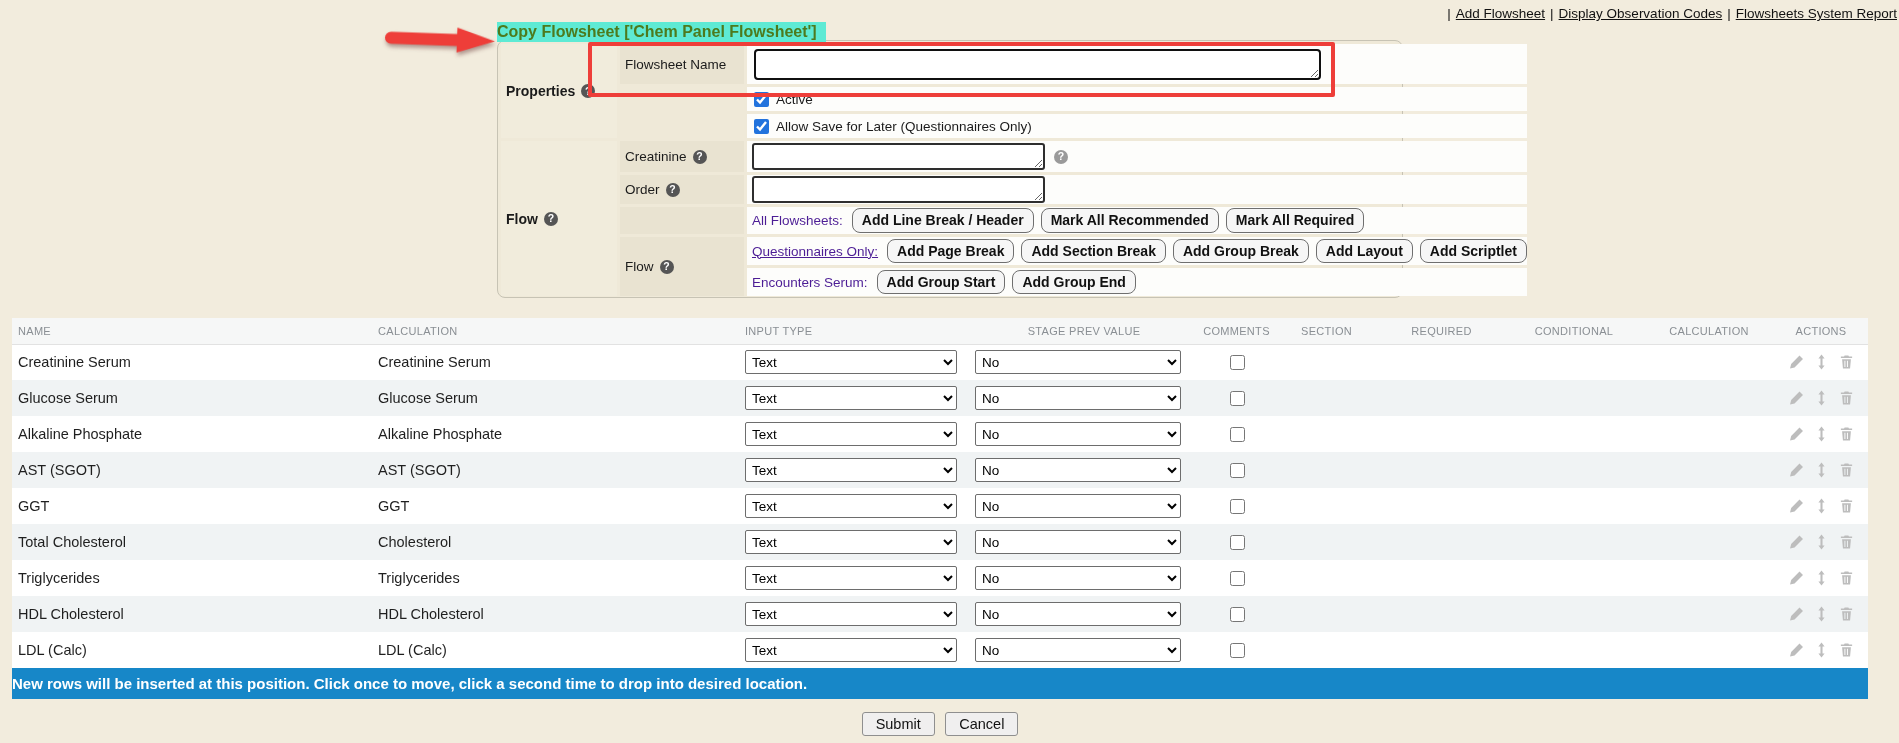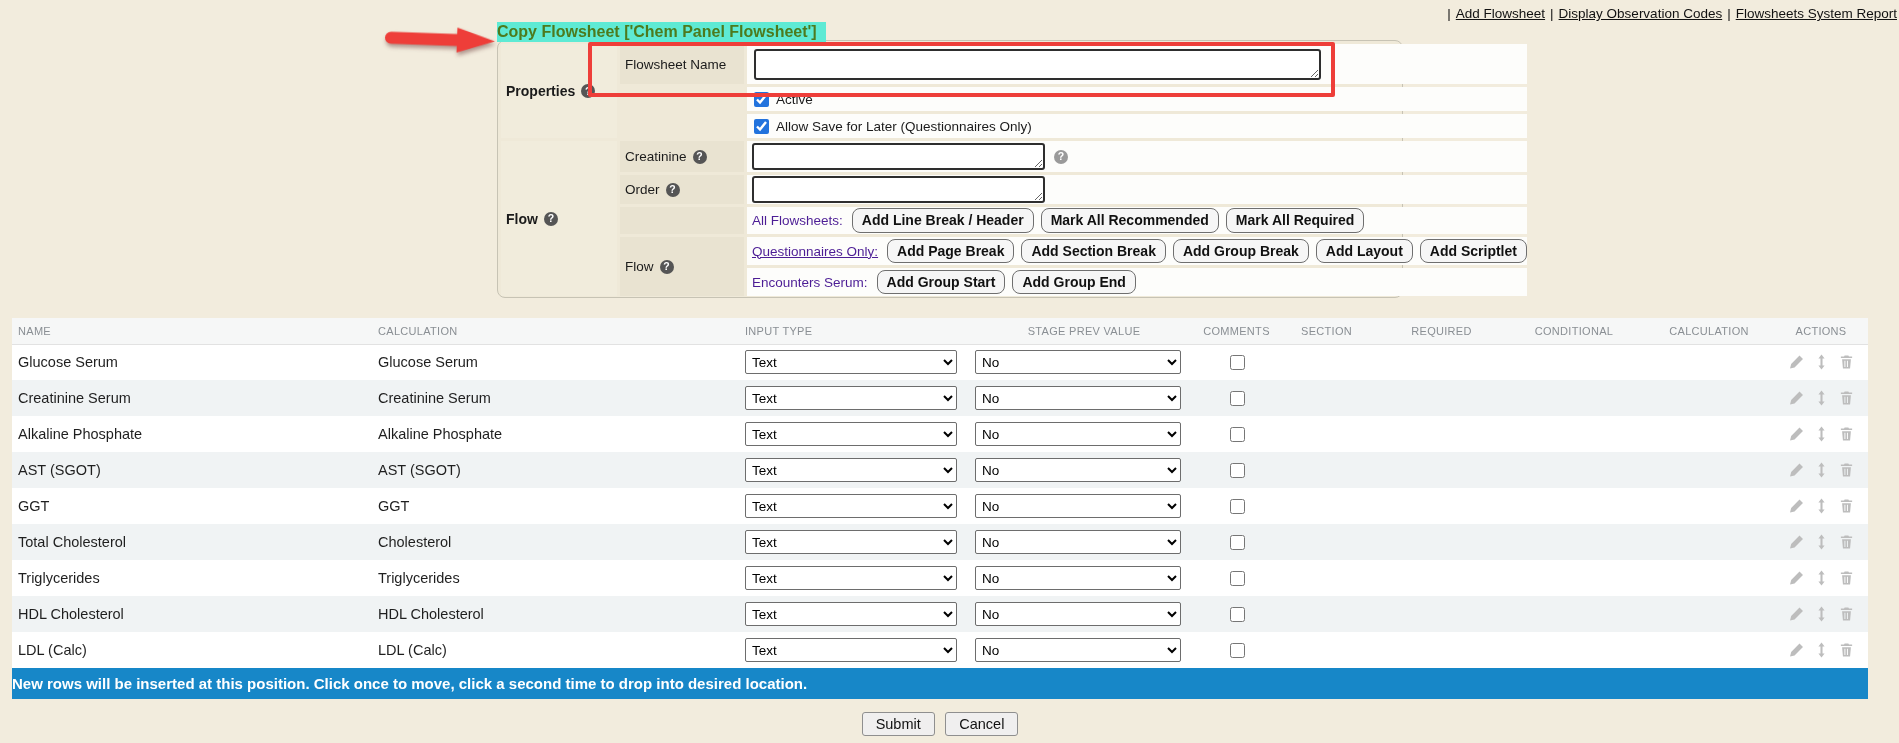--- a/index.html
+++ b/index.html
@@ -224,53 +224,53 @@
         <th>COMMENTS</th>
         <th>SECTION</th>
         <th>REQUIRED</th>
         <th>CONDITIONAL</th>
         <th>CALCULATION</th>
         <th>ACTIONS</th>
       </tr>
     </thead>
     <tbody>
   <tr>
+    <td>Creatinine Serum</td>
+    <td>Creatinine Serum</td>
+    <td>
+      <select class="sel sel-type"><option>Text</option></select>
+    </td>
+    <td>
+      <select class="sel sel-stage"><option>No</option></select>
+    </td>
+    <td class="td-center">
+      <input type="checkbox" class="cmt" style="">
+    </td>
+    <td></td>
+    <td></td>
+    <td></td>
+    <td></td>
+    <td class="td-actions">
+      <span class="inner">
+        <svg class="icon" viewBox="0 0 16 16">
+                <path d="M11.2 1.1l3.7 3.7-9 9L1.1 15l1.2-4.9 8.9-9zM12 3.4l.7.7"></path>
+              </svg>
+        <svg class="icon" viewBox="0 0 16 16">
+                <path d="M8 0l3.3 4.3H9.1v7.4h2.2L8 16l-3.3-4.3h2.2V4.3H4.7L8 0z"></path>
+              </svg>
+        <svg class="icon" viewBox="0 0 16 16">
+                <path d="M6 1h4l.6 1.2H14v1.6H2V2.2h3.4L6 1zm-2.7 4h9.4l-.9 10H4.2l-.9-10zm2.5 1.6v6.8h1V6.6h-1zm2.7 0v6.8h1V6.6h-1z"></path>
+              </svg>
+      </span>
+    </td>
+  </tr>
+
+  <tr>
     <td>Glucose Serum</td>
     <td>Glucose Serum</td>
-    <td>
-      <select class="sel sel-type"><option>Text</option></select>
-    </td>
-    <td>
-      <select class="sel sel-stage"><option>No</option></select>
-    </td>
-    <td class="td-center">
-      <input type="checkbox" class="cmt" style="">
-    </td>
-    <td></td>
-    <td></td>
-    <td></td>
-    <td></td>
-    <td class="td-actions">
-      <span class="inner">
-        <svg class="icon" viewBox="0 0 16 16">
-                <path d="M11.2 1.1l3.7 3.7-9 9L1.1 15l1.2-4.9 8.9-9zM12 3.4l.7.7"></path>
-              </svg>
-        <svg class="icon" viewBox="0 0 16 16">
-                <path d="M8 0l3.3 4.3H9.1v7.4h2.2L8 16l-3.3-4.3h2.2V4.3H4.7L8 0z"></path>
-              </svg>
-        <svg class="icon" viewBox="0 0 16 16">
-                <path d="M6 1h4l.6 1.2H14v1.6H2V2.2h3.4L6 1zm-2.7 4h9.4l-.9 10H4.2l-.9-10zm2.5 1.6v6.8h1V6.6h-1zm2.7 0v6.8h1V6.6h-1z"></path>
-              </svg>
-      </span>
-    </td>
-  </tr>
-
-  <tr>
-    <td>Creatinine Serum</td>
-    <td>Creatinine Serum</td>
     <td>
       <select class="sel sel-type"><option>Text</option></select>
     </td>
     <td>
       <select class="sel sel-stage"><option>No</option></select>
     </td>
     <td class="td-center">
       <input type="checkbox" class="cmt" style="">
     </td>
     <td></td>

